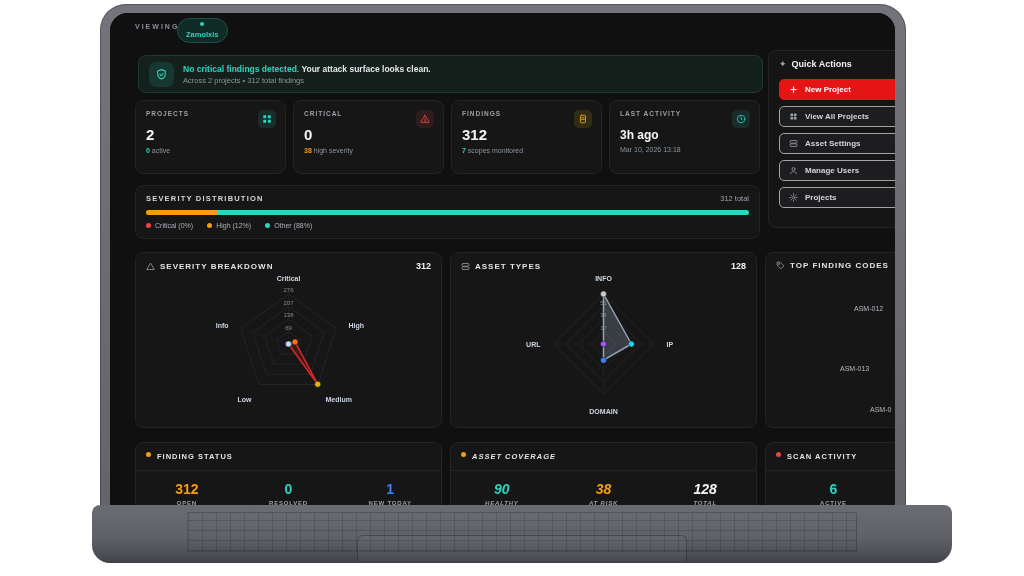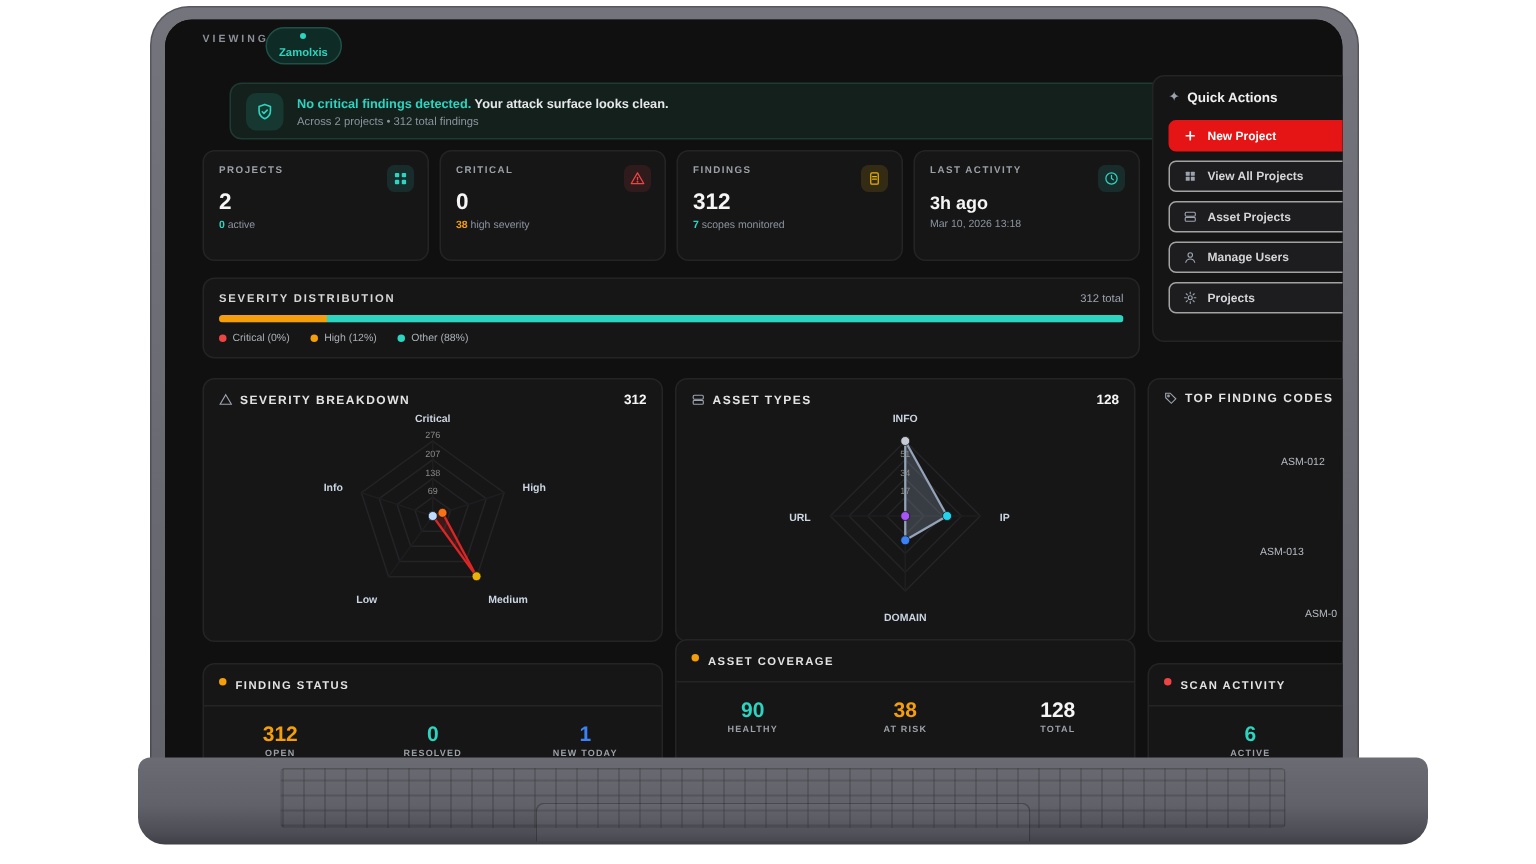--- a/index.html
+++ b/index.html
@@ -28,21 +28,21 @@
   .app{position:absolute;inset:0;background:#101011;color:#e5e7eb;}
   .topbar-label{position:absolute;left:25px;top:10px;font-size:7px;font-weight:700;letter-spacing:2px;color:#8a8f98;}
   .project-pill{position:absolute;left:67px;top:5px;display:flex;align-items:center;gap:4px;
     background:#0e2b26;border:1px solid #1f5048;color:#2dd4bf;font-size:7.5px;font-weight:700;
     border-radius:999px;padding:3px 8px;cursor:pointer;flex-direction:column;}
   .pill-dot{width:4px;height:4px;border-radius:50%;background:#2dd4bf;}
 
   .card{position:absolute;background:#161617;border:1px solid #242425;border-radius:8px;}
 
   
-  .banner{left:43px;top:42px;width:625px;height:38px;display:flex;align-items:center;padding:0 10px;gap:9px;background:#14201c;border-color:#1e3a33;}
+  .banner{left:28px;top:42px;width:625px;height:38px;display:flex;align-items:center;padding:0 10px;gap:9px;background:#14201c;border-color:#1e3a33;}
   .banner-icon{width:25px;height:25px;border-radius:7px;background:#163831;display:flex;align-items:center;justify-content:center;flex:0 0 auto;}
   .banner-title{font-size:8.5px;font-weight:700;}
   .banner-title .hl{color:#2dd4bf;}
   .banner-sub{font-size:7.5px;color:#8b949e;margin-top:2px;}
 
   
   .stats-row{position:absolute;left:25px;top:87px;width:625px;display:flex;gap:7px;}
   .stat-card{position:relative;flex:1;height:74px;background:#161617;border:1px solid #242425;border-radius:8px;padding:9px 10px;}
   .stat-label{font-size:6.5px;font-weight:700;letter-spacing:1px;color:#9aa0a6;}
   .stat-icon{position:absolute;right:9px;top:9px;width:18px;height:18px;border-radius:5px;display:flex;align-items:center;justify-content:center;}
@@ -307,21 +307,21 @@
               <div class="status-value" style="color: rgb(45, 212, 191);">0</div>
               <div class="status-label">RESOLVED</div>
             </div>
             <div class="status-col">
               <div class="status-value" style="color: rgb(59, 130, 246);">1</div>
               <div class="status-label">NEW TODAY</div>
             </div>
           </div>
         </div>
 
-        <div class="card" style="left:340px;top:413px;width:307px;height:90px;">
+        <div class="card" style="left:340px;top:429px;width:307px;height:90px;font-style:italic;">
           <div class="status-head">
             <span class="status-dot" style="background: rgb(245, 158, 11);"></span>
             <span class="status-title">ASSET COVERAGE</span>
           </div>
           <div class="status-stats">
             <div class="status-col">
               <div class="status-value" style="color: rgb(45, 212, 191);">90</div>
               <div class="status-label">HEALTHY</div>
             </div>
             <div class="status-col">
@@ -372,21 +372,21 @@
               </span>
             <span>View All Projects</span>
           </button>
           <button class="qa-btn">
             <span class="qicon">
                 <svg viewBox="0 0 24 24" width="9" height="9" fill="none" stroke="currentColor" stroke-width="2">
                   <rect x="3" y="4" width="18" height="7" rx="2"></rect>
                   <rect x="3" y="13" width="18" height="7" rx="2"></rect>
                 </svg>
               </span>
-            <span>Asset Projects</span>
+            <span>Asset Settings</span>
           </button>
           <button class="qa-btn">
             <span class="qicon">
                 <svg viewBox="0 0 24 24" width="9" height="9" fill="none" stroke="currentColor" stroke-width="2" stroke-linecap="round">
                   <circle cx="12" cy="8" r="4"></circle>
                   <path d="M4 21c1-4 4-6 8-6s7 2 8 6"></path>
                 </svg>
               </span>
             <span>Manage Users</span>
           </button>

